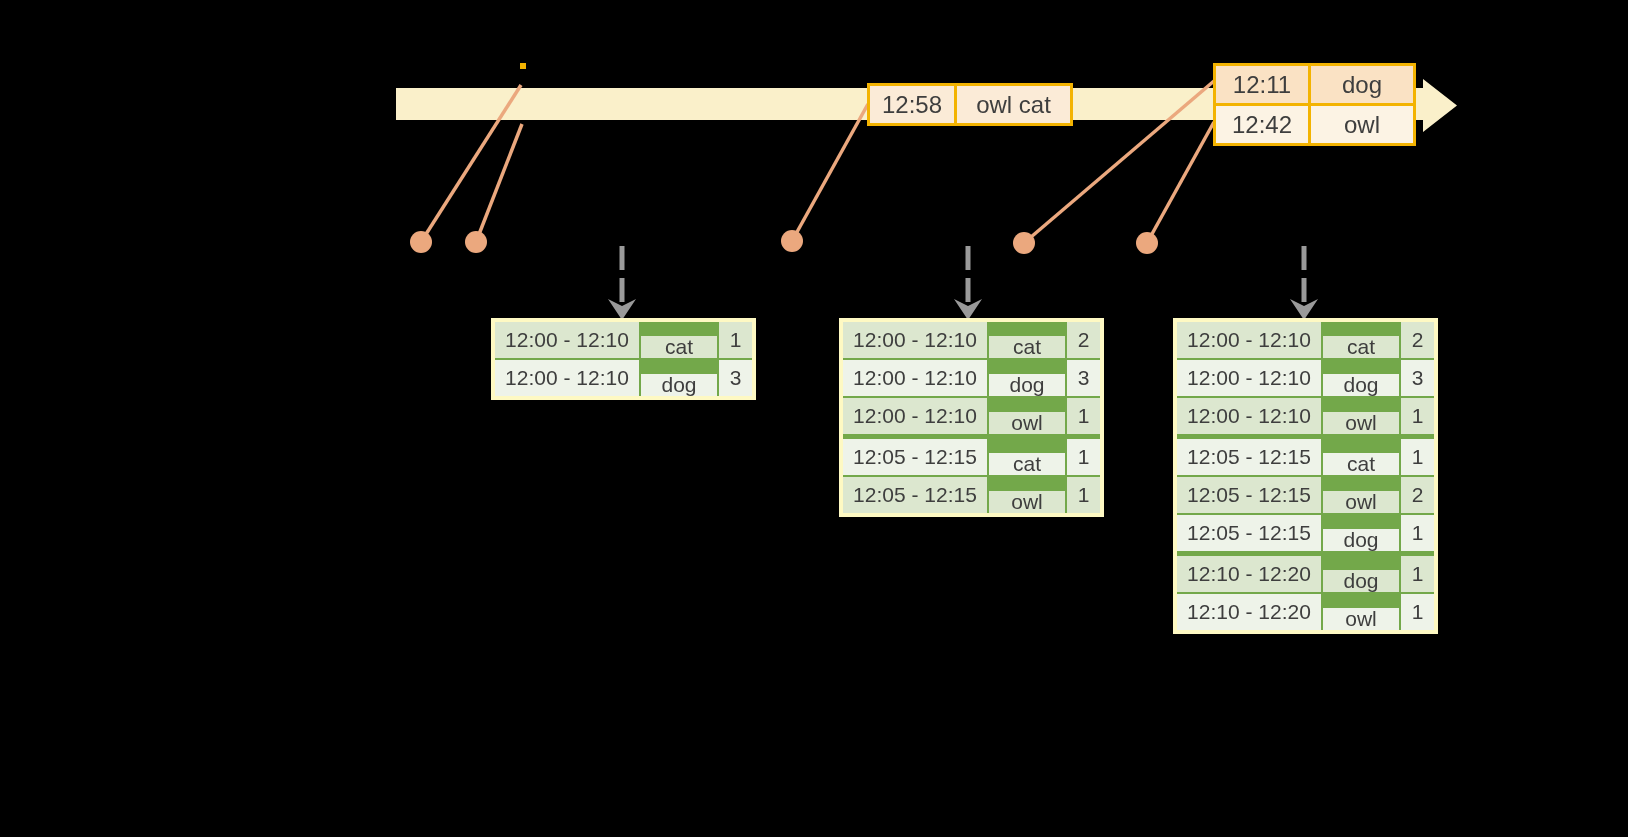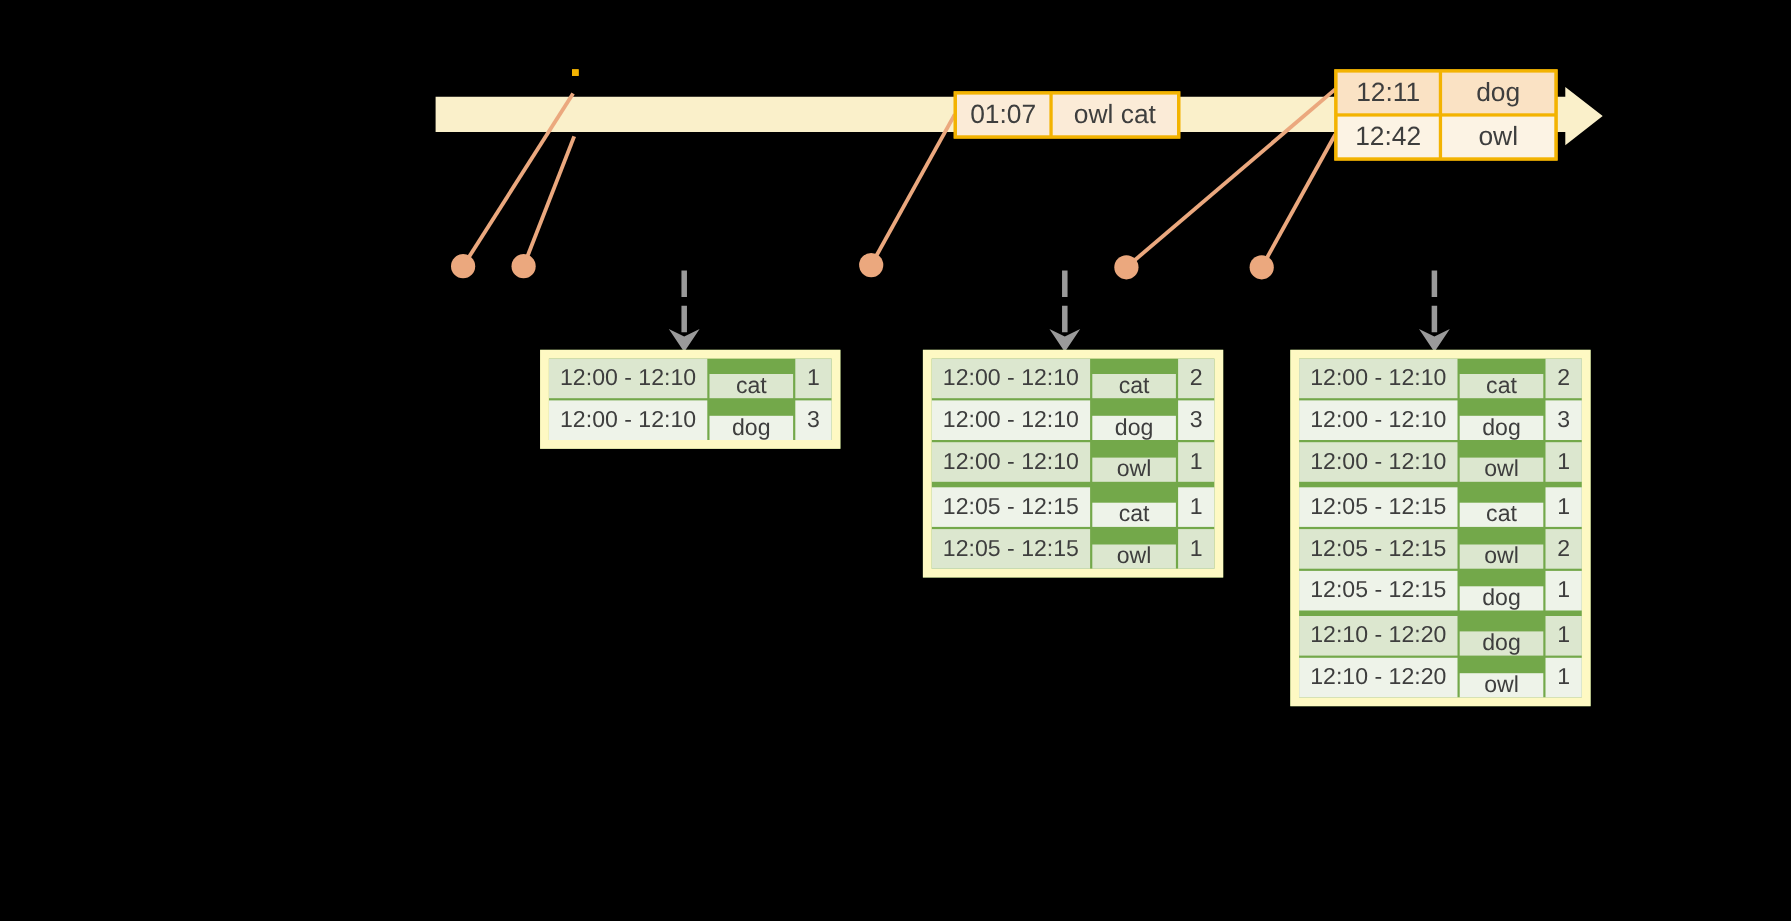--- a/index.html
+++ b/index.html
@@ -31,21 +31,21 @@
   .et3 .tcell{width:92px;}
   .et3 .wcell{width:102px;}
   .erow:nth-child(odd) .ecell{background:#FAE2C4;}
   .erow:nth-child(even) .ecell{background:#FCF3E4;}
   .et2 .erow .ecell{background:#FBEBD7;}
 
   
   .result-table{
     position:absolute;z-index:2;top:318px;
     display:flex;flex-direction:column;gap:2px;
-    border:8px solid #fef9c3;background:#73A84A;
+    border:4px solid #fef9c3;background:#73A84A;
   }
   .gt1{left:491px;}
   .gt2{left:839px;}
   .gt3{left:1173px;}
   .rrow{display:flex;gap:2px;height:36px;}
   .rrow.group-start{margin-top:3px;}
   .rcell{
     display:flex;align-items:center;justify-content:center;
     font-size:21px;color:#3E3E3E;
   }
@@ -84,21 +84,21 @@
 
     <line x1="1304" y1="246" x2="1304" y2="303" stroke-width="5" stroke-dasharray="24 8" stroke="#9A9A9A"></line>
     <polygon points="1290,299 1304,306 1318,299 1304,320" fill="#9A9A9A"></polygon>
   </svg>
 
   <div class="event-table et1">
   </div>
 
   <div class="event-table et2">
     <div class="erow">
-      <div class="ecell tcell">01:07</div>
+      <div class="ecell tcell">12:58</div>
       <div class="ecell wcell">owl cat</div>
     </div>
   </div>
 
   <div class="event-table et3">
     <div class="erow">
       <div class="ecell tcell">12:11</div>
       <div class="ecell wcell">dog</div>
     </div>
     <div class="erow">

